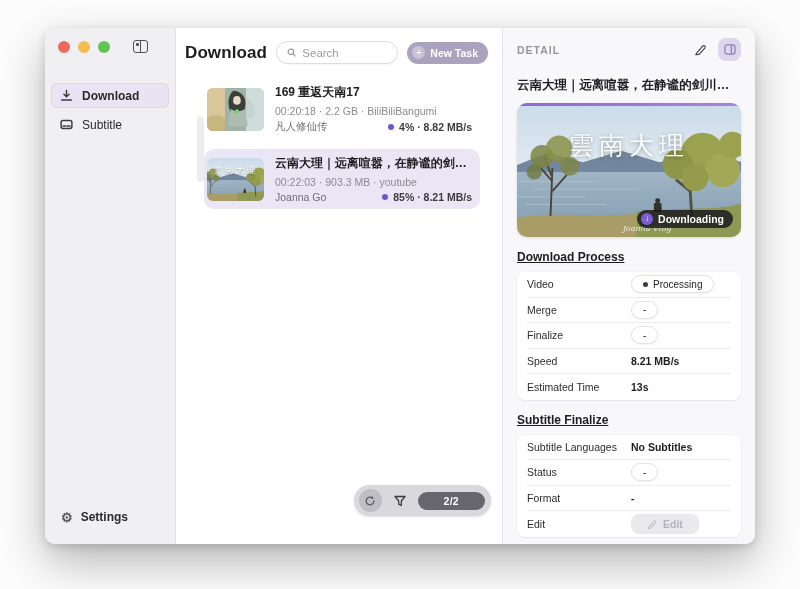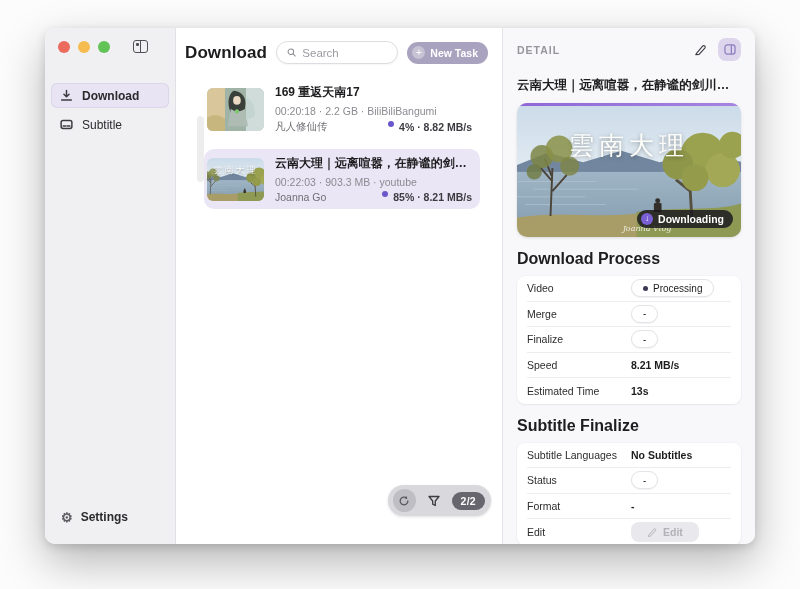--- a/index.html
+++ b/index.html
@@ -71,34 +71,34 @@
   .thumb .tt {
     position:absolute; top:6px; left:0; right:0; text-align:center;
     font-family:"DejaVu Serif", serif; font-size:9px; letter-spacing:2px; color:rgba(255,255,255,.92);
     text-shadow:0 1px 2px rgba(0,0,0,.35); white-space:nowrap;
   }
   .task-body { flex:1 1 auto; min-width:0; }
   .task-title { font-size:12px; font-weight:700; white-space:nowrap; overflow:hidden; text-overflow:ellipsis; }
   .task-meta { font-size:10.5px; color:#8b8a90; margin-top:3.5px; white-space:nowrap; overflow:hidden; }
   .task-foot { display:flex; justify-content:space-between; align-items:center; margin-top:3.5px; }
   .task-author { font-size:10.5px; color:#6f6e74; }
-  .task-status { display:flex; gap:5px; font-size:10.5px; font-weight:600; color:#3c3b40; }
+  .task-status { display:flex; align-items:center; gap:5px; font-size:10.5px; font-weight:600; color:#3c3b40; }
   .p-dot { width:6px; height:6px; border-radius:50%; background:#6a58cb; }
   .listbar {
     position:absolute; right:11px; bottom:28px; height:31px; display:flex; align-items:center; gap:10px;
     background:#d9d8dd; border-radius:16px; padding:0 6px 0 5px; box-shadow:0 1px 3px rgba(0,0,0,.12);
   }
   .refresh-btn {
     width:23px; height:23px; border-radius:50%; background:#bfbec5; border:none;
     display:flex; align-items:center; justify-content:center;
   }
   .filter-btn { background:none; border:none; display:flex; padding:2px; }
   .counter {
     background:#67656d; color:#fff; font-size:10.5px; font-weight:700;
-    border-radius:10px; padding:3px 9px; letter-spacing:.3px;
+    border-radius:10px; padding:3px 26px; letter-spacing:.3px;
   }
   
   .detail {
     flex:0 0 253px; width:253px; background:#f8f7fa; border-left:1px solid #e4e3e7;
     padding:10px 14px 0 14px; overflow:hidden; position:relative;
   }
   .detail-head { display:flex; align-items:center; }
   .detail-title-sm { font-size:10.5px; font-weight:600; letter-spacing:1px; color:#96959b;text-align:right; }
   .detail-head .spacer { flex:1; }
   .icon-btn { background:none; border:none; display:flex; align-items:center; justify-content:center; padding:2px; }
@@ -127,21 +127,21 @@
   }
   .dl-badge {
     position:absolute; right:8px; bottom:9px; display:flex; align-items:center; gap:5px;
     background:rgba(24,22,30,.82); border-radius:999px; padding:3px 9px 3px 4px;
     color:#fff; font-size:10.5px; font-weight:600;
   }
   .dl-badge .b-dot {
     width:12px; height:12px; border-radius:50%; background:#7a5fd3; color:#fff;
     display:flex; align-items:center; justify-content:center; font-size:8px; line-height:1;
   }
-  .sec-title { margin-top:13px; font-size:16px; font-weight:800; }
+  .sec-title { margin-top:13px; font-size:12px; font-weight:800;text-decoration:underline; }
   .card {
     margin-top:8px; background:#fff; border-radius:8px; padding:0 10px;
     box-shadow:0 1px 2px rgba(0,0,0,.06), 0 0 0 1px rgba(0,0,0,.02);
   }
   .row { display:flex; align-items:center; min-height:25.5px; border-bottom:1px solid #ededf0; }
   .row:last-child { border-bottom:none; }
   .row .lbl { flex:0 0 104px; font-size:10.5px; color:#2c2c2e; }
   .row .val { font-size:10.5px; font-weight:600; color:#1d1d1f; }
   .pill {
     display:inline-flex; align-items:center; gap:5px; background:#fff;

